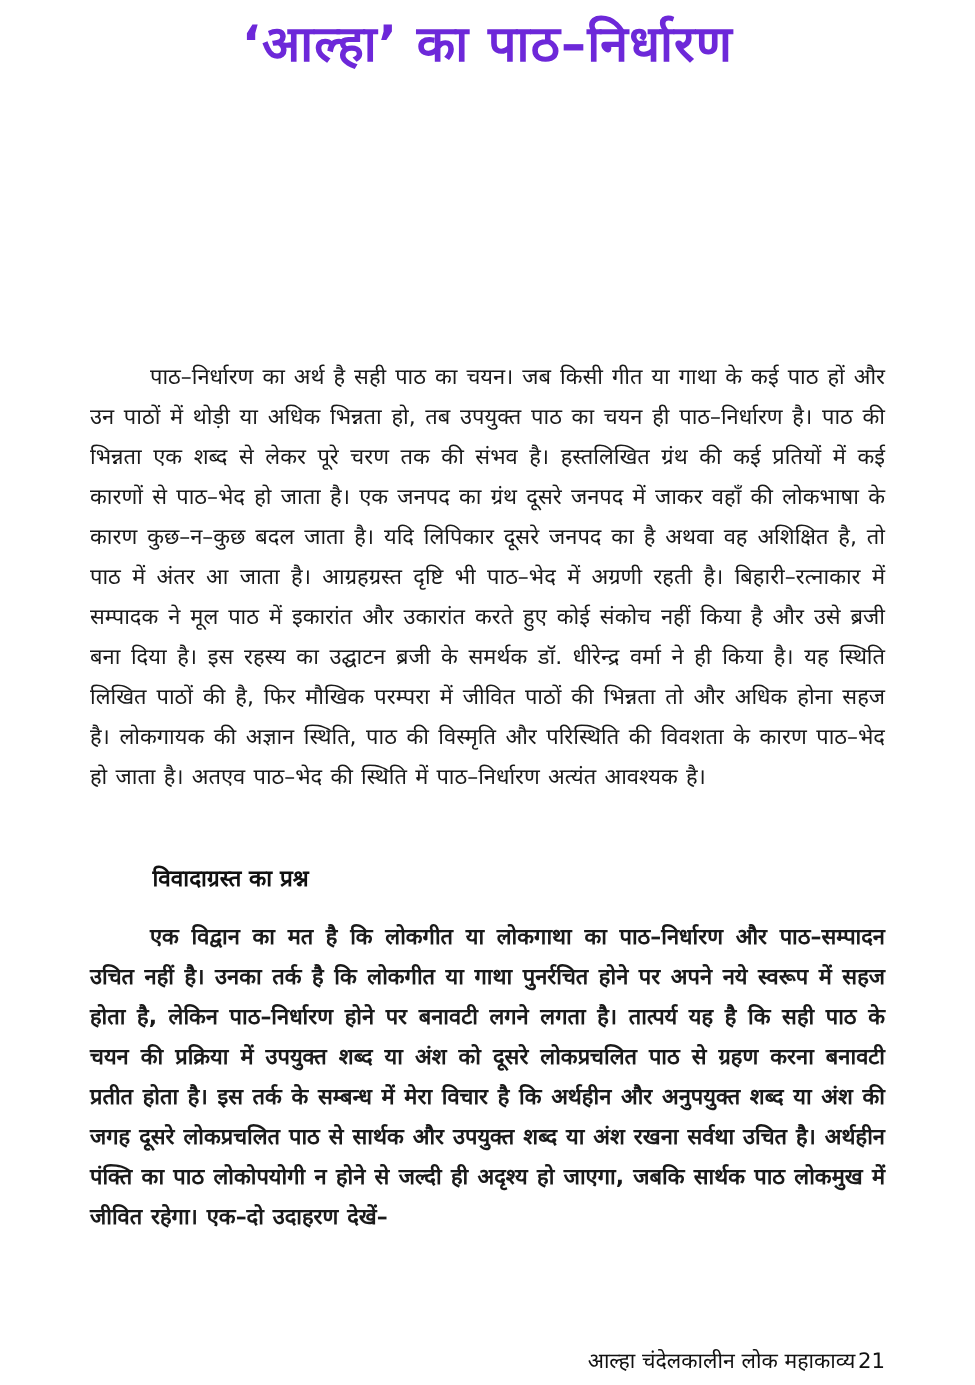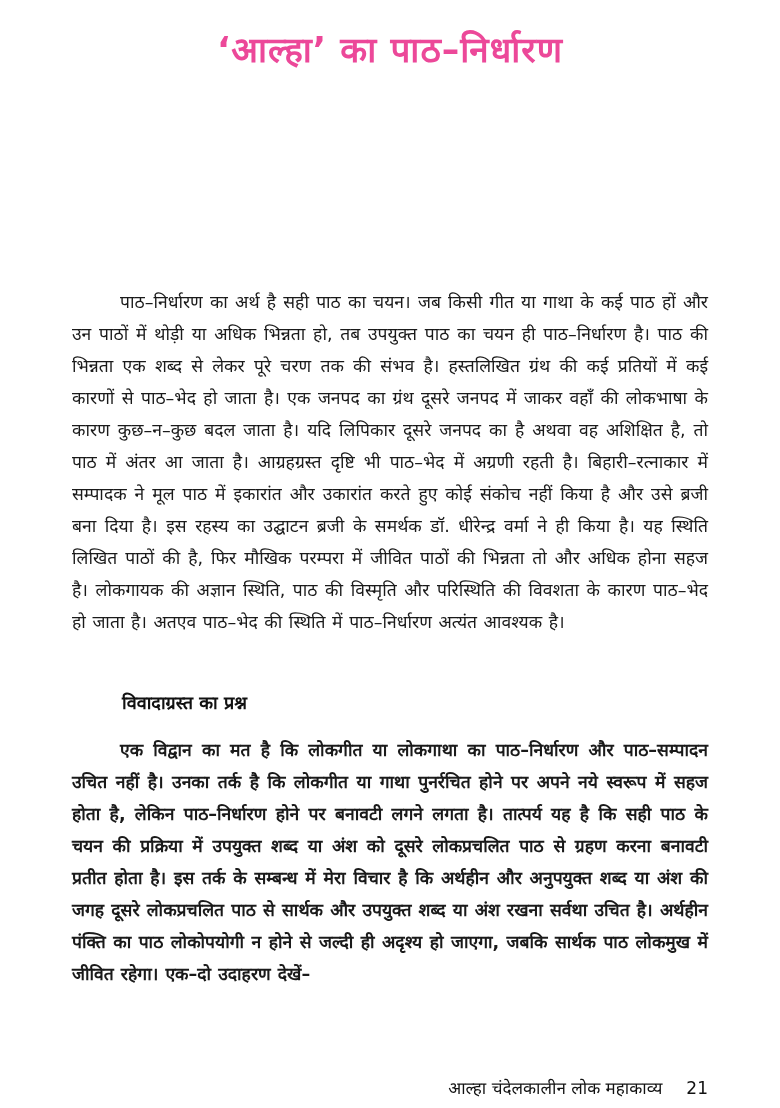--- a/index.html
+++ b/index.html
@@ -14,25 +14,24 @@
       overflow: hidden;
       font-family: "DejaVu Sans", "Liberation Sans", sans-serif;
       color: #1a1a1a;
     }
     .page-title {
       position: absolute;
       top: 6px;
       left: 0;
       width: 780px;
       text-align: center;
-      font-size: 35px;
+      font-size: 40px;
       font-weight: bold;
       letter-spacing: 1px;
-      color: #ec4899;
-      margin-top: 19px;
+      color: #6d28d9;
     }
     .body-block {
       position: absolute;
       left: 72px;
       width: 636px;
     }
     .para {
       margin: 0;
       font-size: 17.5px;
       line-height: 32px;
@@ -51,21 +50,21 @@
     }
     .para-2 { top: 734px; font-weight: bold; }
     .footer {
       position: absolute;
       right: 72px;
       top: 1076px;
       font-size: 17px;
       color: #111;
     }
     .footer .page-num {
-      margin-left: 24px;
+      margin-left: 2px;
     }
   </style>
 </head>
 <body>
 
 <div class="page-title">‘आल्हा’ का पाठ–निर्धारण</div>
 
 <div class="body-block para-1">
   <p class="para">पाठ–निर्धारण का अर्थ है सही पाठ का चयन। जब किसी गीत या गाथा के कई पाठ हों और उन पाठों में थोड़ी या अधिक भिन्नता हो, तब उपयुक्त पाठ का चयन ही पाठ–निर्धारण है। पाठ की भिन्नता एक शब्द से लेकर पूरे चरण तक की संभव है। हस्तलिखित ग्रंथ की कई प्रतियों में कई कारणों से पाठ–भेद हो जाता है। एक जनपद का ग्रंथ दूसरे जनपद में जाकर वहाँ की लोकभाषा के कारण कुछ–न–कुछ बदल जाता है। यदि लिपिकार दूसरे जनपद का है अथवा वह अशिक्षित है, तो पाठ में अंतर आ जाता है। आग्रहग्रस्त दृष्टि भी पाठ–भेद में अग्रणी रहती है। बिहारी–रत्नाकार में सम्पादक ने मूल पाठ में इकारांत और उकारांत करते हुए कोई संकोच नहीं किया है और उसे ब्रजी बना दिया है। इस रहस्य का उद्घाटन ब्रजी के समर्थक डॉ. धीरेन्द्र वर्मा ने ही किया है। यह स्थिति लिखित पाठों की है, फिर मौखिक परम्परा में जीवित पाठों की भिन्नता तो और अधिक होना सहज है। लोकगायक की अज्ञान स्थिति, पाठ की विस्मृति और परिस्थिति की विवशता के कारण पाठ–भेद हो जाता है। अतएव पाठ–भेद की स्थिति में पाठ–निर्धारण अत्यंत आवश्यक है।</p>
 </div>

